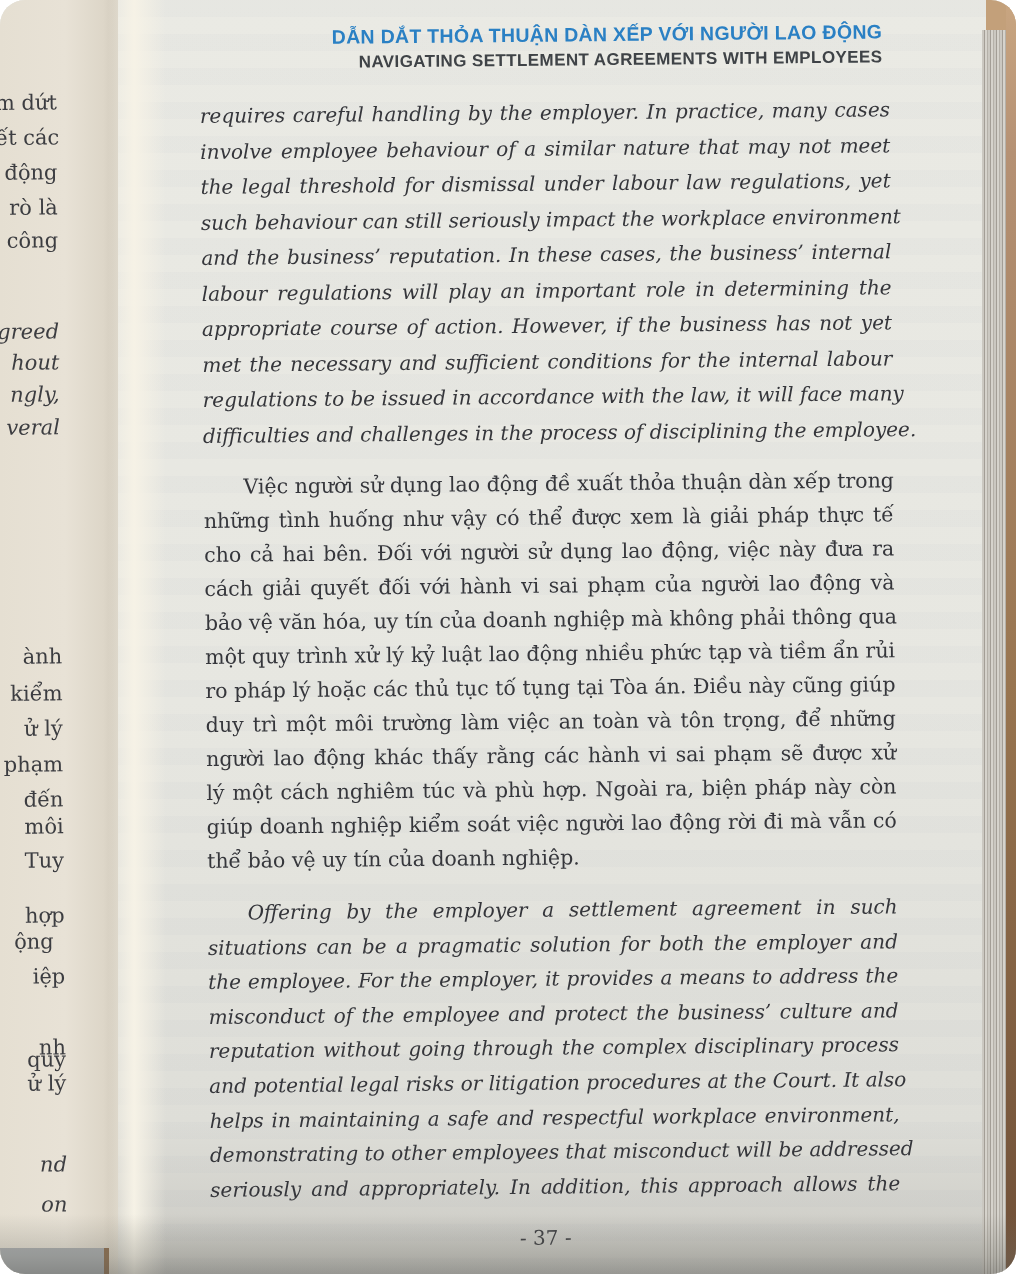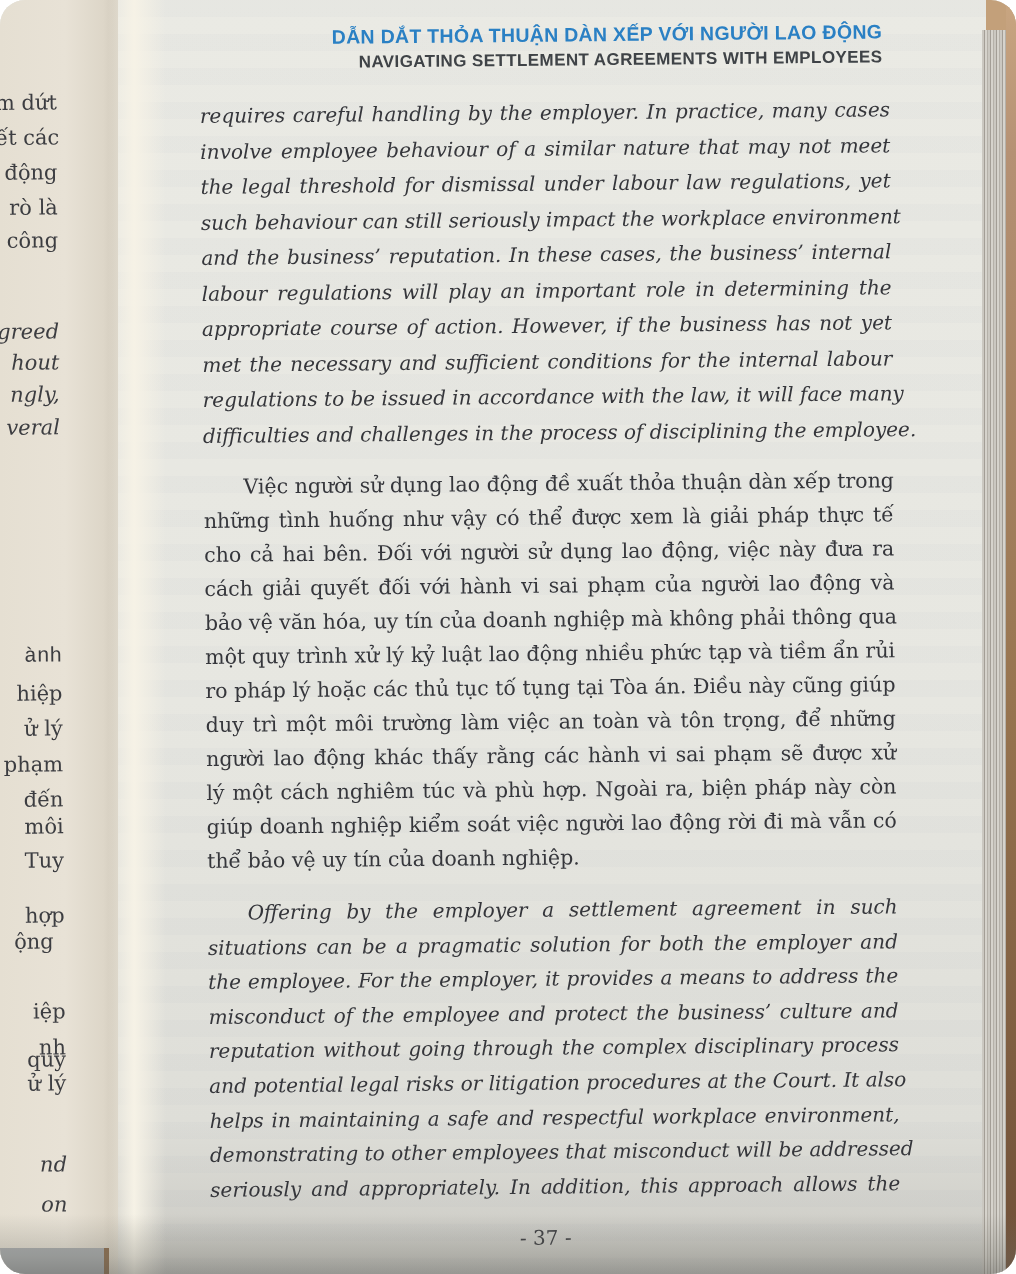--- a/index.html
+++ b/index.html
@@ -177,30 +177,30 @@
 
     <div class="frag" style="top: 86px;">m dứt</div>
         <div class="frag" style="top: 121px;">ết các</div>
         <div class="frag" style="top: 156px;">động</div>
         <div class="frag" style="top: 191px;">rò là</div>
         <div class="frag" style="top: 224px;">công</div>
         <div class="frag italic" style="top: 315px;">greed</div>
         <div class="frag italic" style="top: 346px;">hout</div>
         <div class="frag italic" style="top: 378px;">ngly,</div>
         <div class="frag italic" style="top: 411px;">veral</div>
-        <div class="frag" style="top: 640px; font-family: Liberation Mono, monospace;">ành</div>
-        <div class="frag" style="top: 677px;">hiệp</div>
+        <div class="frag" style="top: 640px;">ành</div>
+        <div class="frag" style="top: 677px;">kiểm</div>
         <div class="frag" style="top: 712px;">ử lý</div>
         <div class="frag" style="top: 748px;">phạm</div>
         <div class="frag" style="top: 783px;">đến</div>
         <div class="frag" style="top: 844px;">Tuy</div>
         <div class="frag" style="top: 810px;">môi</div>
         <div class="frag" style="top: 899px;">hợp</div>
         <div class="frag" style="top: 925px; text-align: center;">ộng</div>
-        <div class="frag" style="top: 995px;">iệp</div>
+        <div class="frag" style="top: 960px;">iệp</div>
         <div class="frag" style="top: 995px; margin-top: 48px;">quy</div>
         <div class="frag" style="top: 1031px;">nh</div>
         <div class="frag" style="top: 1067px;">ử lý</div>
         <div class="frag italic" style="top: 1148px;">nd</div>
         <div class="frag italic" style="top: 1188px;">on</div>
       </div>
 
     <div class="page-number">- 37 -</div>
   </div>
 

